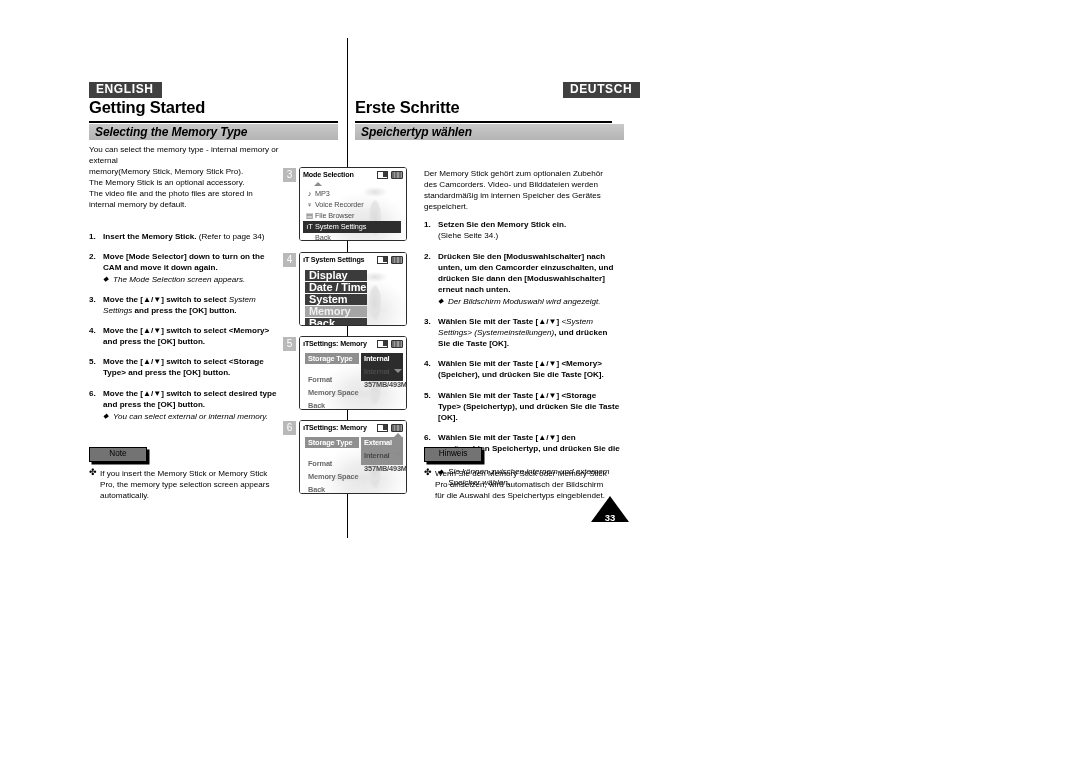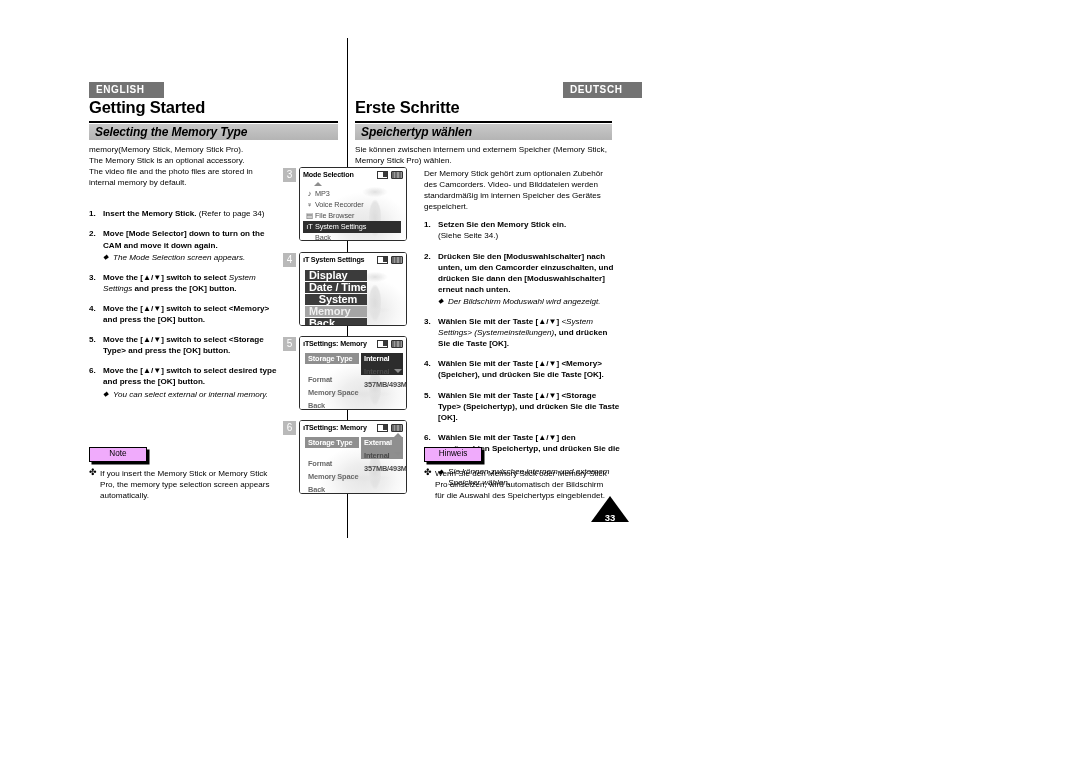--- a/index.html
+++ b/index.html
@@ -28,26 +28,26 @@
     left: 347px;
     top: 38px;
     width: 1px;
     height: 500px;
     background: #000;
   }
 
   
   .lang-badge {
     position: absolute;
-    background: #737373;
+    background: #404040;
     color: #fff;
     font-weight: bold;
-    font-size: 10px;
+    font-size: 12px;
     letter-spacing: 0.6px;
-    padding: 2px 19px 3px 7px;
+    padding: 2px 8px 3px 7px;
     line-height: 11px;
   }
   #badge-en { left: 89px; top: 82px; }
   #badge-de { left: 551px; top: 82px; margin-left: 12px; }
 
   
   .chapter-title {
     position: absolute;
     font-size: 16.5px;
     font-weight: bold;
@@ -64,21 +64,21 @@
   #rule-en { left: 89px; top: 121px; width: 249px; }
   #rule-de { left: 355px; top: 121px; width: 257px; }
 
   
   .section-bar {
     position: absolute;
     height: 16px;
     background: linear-gradient(to bottom, #c9c9c9 0%, #bdbdbd 55%, #b4b4b4 100%);
   }
   #secbar-en { left: 89px; top: 124px; width: 249px; }
-  #secbar-de { left: 355px; top: 124px; width: 257px; }
+  #secbar-de { left: 355px; top: 124px; width: 257px; padding-left: 12px; }
   .section-bar .sec-label {
     position: absolute;
     left: 6px;
     top: 1px;
     font-style: italic;
     font-weight: bold;
     font-size: 12px;
     letter-spacing: -0.1px;
   }
 
@@ -124,21 +124,21 @@
 
   
   .sw { white-space: nowrap; }
 
   
   .note-box {
     position: absolute;
     width: 58px;
     height: 15px;
     border: 1.4px solid #000;
-    background: #f0abfc;
+    background: #737373;
     box-shadow: 2.5px 2.5px 0 #000;
     box-sizing: border-box;
   }
   .note-box .note-label {
     display: block;
     text-align: center;
     font-size: 8.2px;
     line-height: 12.5px;
   }
   #note-en { left: 89px; top: 447px; }
@@ -345,21 +345,21 @@
     font-weight: bold;
   }
   .tlabel.dark {
     background: #8f8f8f;
     color: #ffffff;
   }
   .tvalue {
     position: absolute;
     left: 56px;
     top: 0;
-    height: 22px;
+    height: 28px;
     padding: 0 3px;
     box-sizing: border-box;
     color: #4a4a4a;
     font-weight: bold;
     white-space: nowrap;
   }
   .tvalue.invert {
     background: #2c2c2c;
     color: #ffffff;
     min-width: 42px;
@@ -416,20 +416,21 @@
   <div class="title-rule" id="rule-de"></div>
 
   <div class="section-bar" id="secbar-en">
     <span class="sec-label">Selecting the Memory Type</span>
   </div>
   <div class="section-bar" id="secbar-de">
     <span class="sec-label">Speichertyp wählen</span>
   </div>
 
   <div class="col" id="col-en">
+    <div class="para">You can select the memory type - internal memory or external</div>
     <div class="para">memory(Memory Stick, Memory Stick Pro).</div>
     <div class="para">The Memory Stick is an optional accessory.</div>
     <div class="para">The video file and the photo files are stored in</div>
     <div class="para">internal memory by default.</div>
 
     <div class="num-item" style="margin-top:20px;">
       <span class="num">1.</span>
       <span>Insert the Memory Stick.</span><span class="reg"> (Refer to page 34)</span>
     </div>
 
@@ -476,24 +477,20 @@
       <span>If you insert the Memory Stick or Memory Stick</span>
     </div>
     <div class="row">
       <span>Pro, the memory type selection screen appears</span>
     </div>
     <div class="row">
       <span>automatically.</span>
     </div>
   </div>
 
-  <div class="col" id="col-de">
-    <div class="para">Sie können zwischen internem und externem Speicher (Memory Stick,</div>
-    <div class="para">Memory Stick Pro) wählen.</div>
-  </div>
 
   <div class="col" id="col-de2" style="left:424px; top:168px; width:196px;">
     <div class="para">Der Memory Stick gehört zum optionalen Zubehör</div>
     <div class="para">des Camcorders. Video- und Bilddateien werden</div>
     <div class="para">standardmäßig im internen Speicher des Gerätes</div>
     <div class="para">gespeichert.</div>
 
     <div class="num-item" style="margin-top:7px;">
       <span class="num">1.</span>
       <span>Setzen Sie den Memory Stick ein.</span>
@@ -585,21 +582,21 @@
       <div class="lcd-wm"></div>
       <div class="lcd-wm2"></div>
     </div>
     <div class="lcd-head">
       <div class="lcd-title"><span class="st">ıT</span> <span>System Settings</span></div>
       <div class="icon-card"></div>
       <div class="icon-batt"></div>
     </div>
     <div class="sbtn" style="top:17px;">Display</div>
     <div class="sbtn" style="top:29px;">Date / Time</div>
-    <div class="sbtn" style="top:41px;text-align:center;">System</div>
+    <div class="sbtn" style="top:41px;">System</div>
     <div class="sbtn hi" style="top:53px;">Memory</div>
     <div class="sbtn" style="top:65px;">Back</div>
   </div>
 
   <div class="step-num" style="left:283px; top:337px;">5</div>
   <div class="lcd" style="left:299px; top:336px;">
     <div class="lcd-inner">
       <div class="lcd-wm"></div>
       <div class="lcd-wm2"></div>
     </div>

